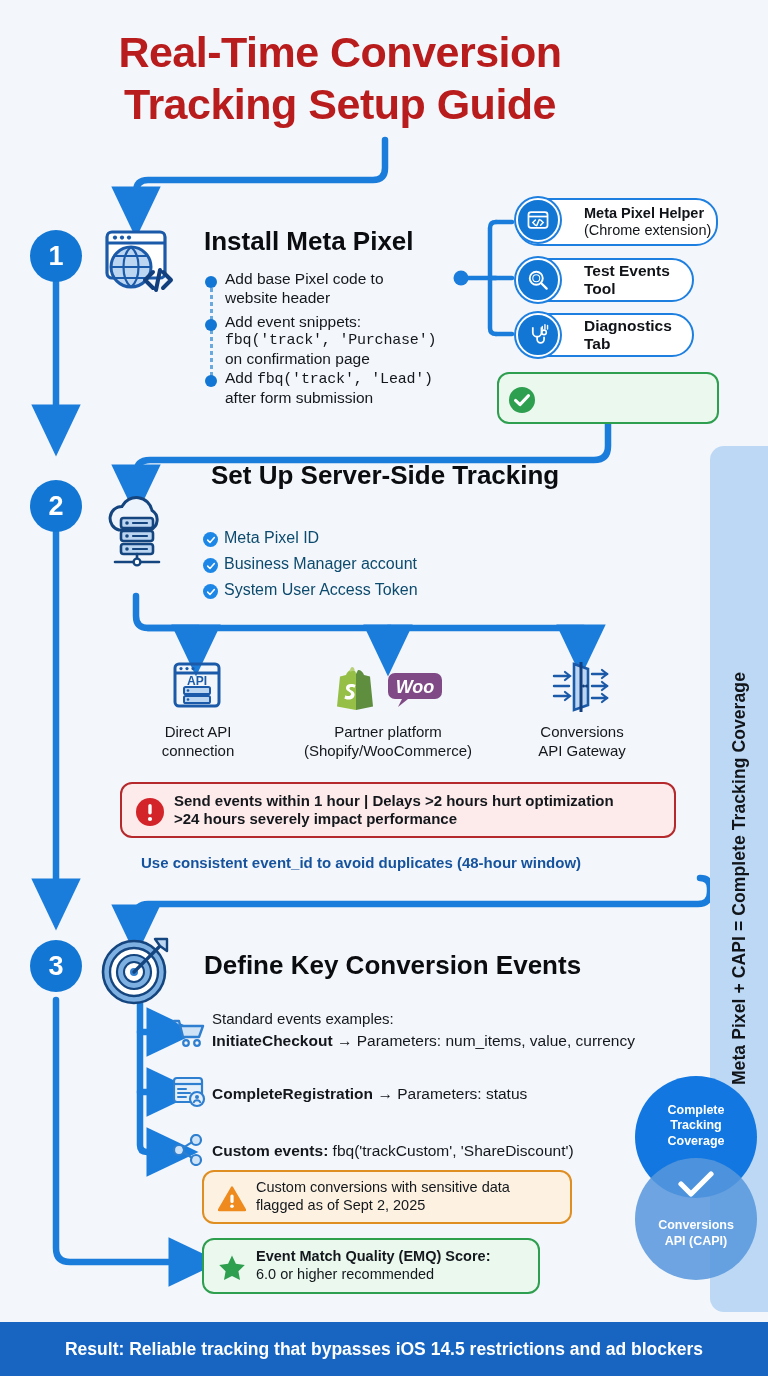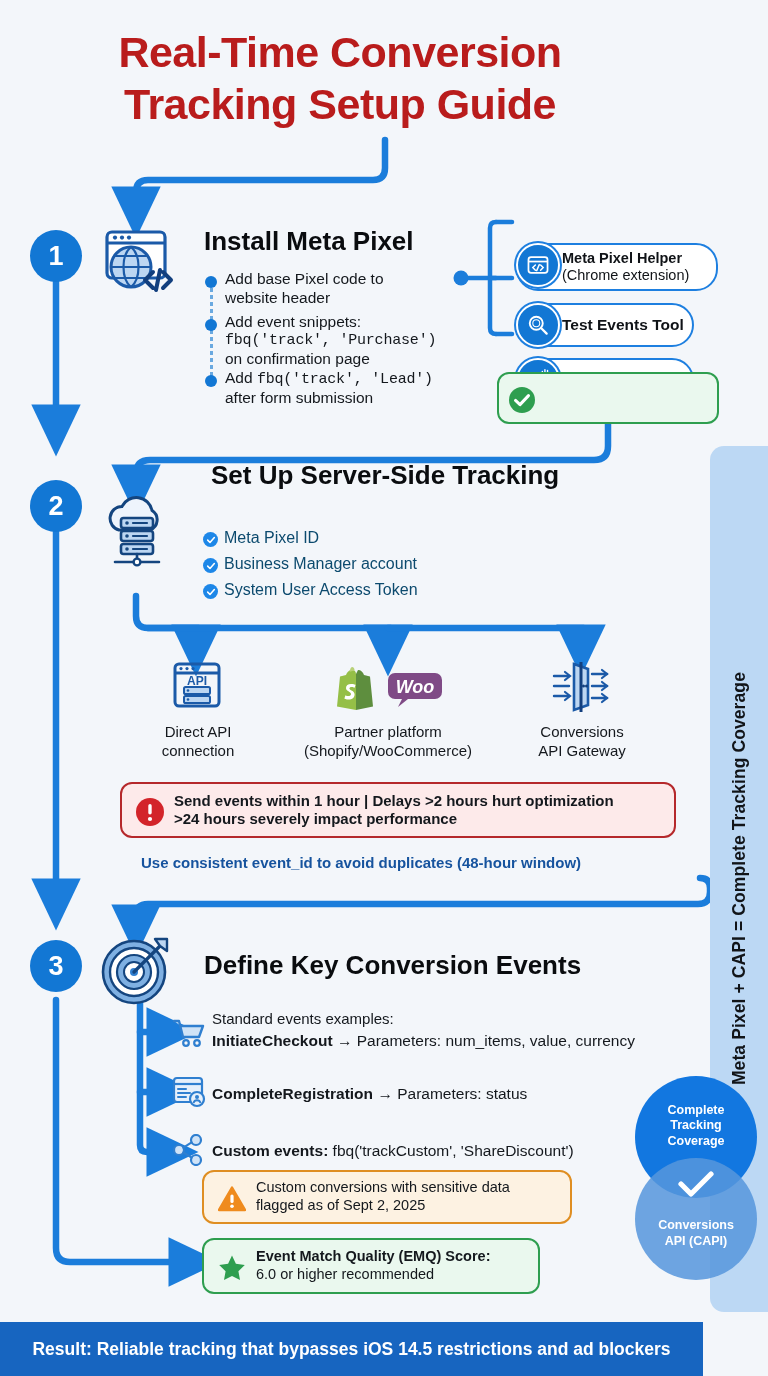--- a/index.html
+++ b/index.html
@@ -71,22 +71,21 @@
   
   .chk { width: 15px; height: 15px; border-radius: 50%; background: #1d87e8;
          display:flex; align-items:center; justify-content:center; z-index: 5; }
   .chk svg { display:block; }
   .c2-text { font-size: 16px; color: #0c4a6e; z-index: 5; white-space: nowrap; }
 
   
   .pill {
     background: #ffffff; border: 2px solid #1d7fe0; border-radius: 22px;
     display: flex; align-items: center; z-index: 5;
-    padding-left: 44px;
-    margin-top: 45px;
+    padding-left: 66px;
   }
   .pill-icon {
     position: absolute; left: -2px; top: -2px;
     width: 44px; height: 44px; border-radius: 50%;
     background: #1277d4; border: 2px solid #fff;
     display: flex; align-items: center; justify-content: center;
     box-shadow: 0 0 0 2px #1d7fe0;
   }
   .pill-txt { font-size: 14.5px; color: #101317; line-height: 1.18; }
   .pill-txt b { font-weight: bold; }
@@ -110,21 +109,21 @@
   #eventid-note { font-size: 15px; font-weight: bold; color: #16539e; z-index: 6; white-space: nowrap; }
 
   
   .venn-c { border-radius: 50%; z-index: 4; display:flex; align-items:center; justify-content:center; }
   .venn-top { background: #1277e0; }
   .venn-bot { background: rgba(86,150,220,0.86); }
   .venn-txt { color:#fff; font-size:12.5px; font-weight:bold; text-align:center; line-height:1.25; }
 
   
   #footer {
-    left: 0; top: 1322px; width: 703px; height: 54px;
+    left: 0; top: 1322px; width: 768px; height: 54px;
     background: #1765c0;
     display: flex; align-items: center; justify-content: center;
     z-index: 9;
   }
   #footer span { color: #fff; font-size: 17.5px; font-weight: bold; white-space: nowrap; }
 </style>
 </head>
 <body>
 
 <svg id="canvas" viewBox="0 0 768 1376">

